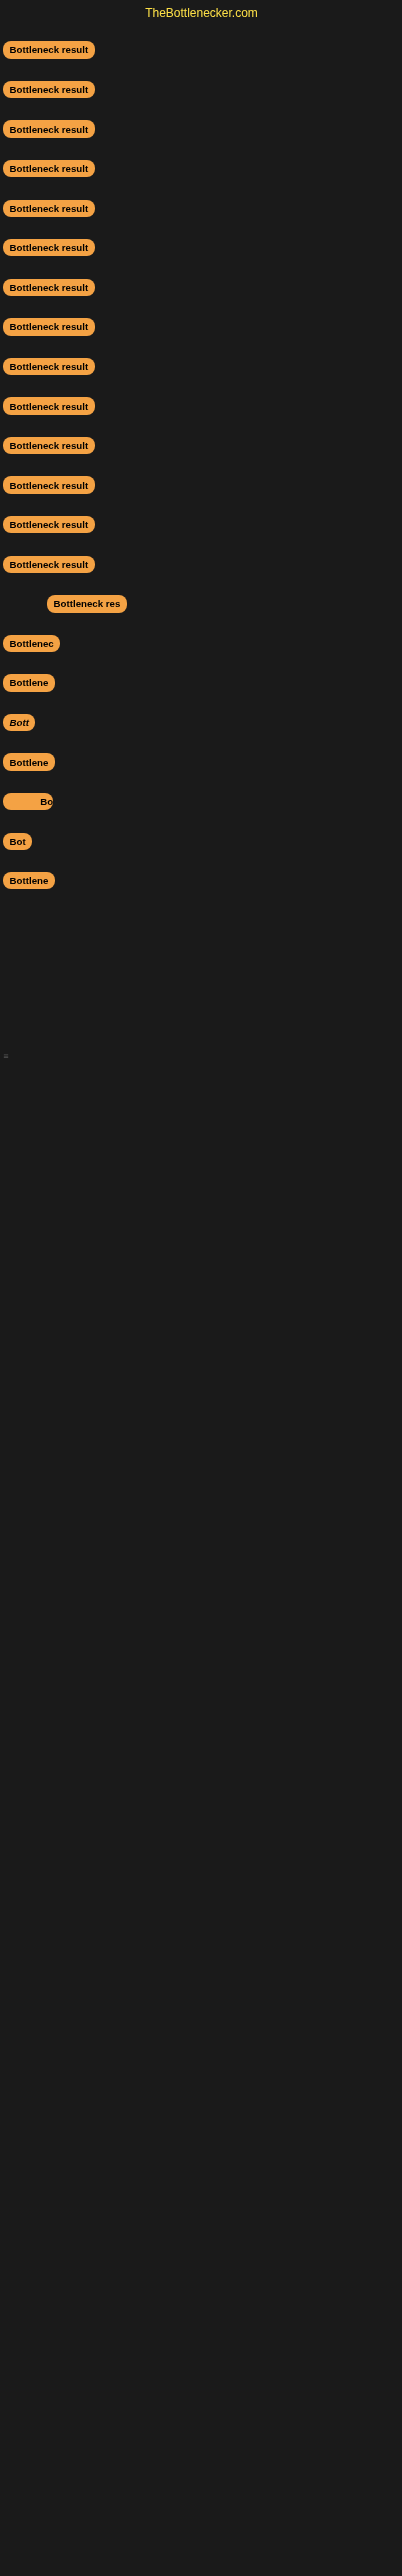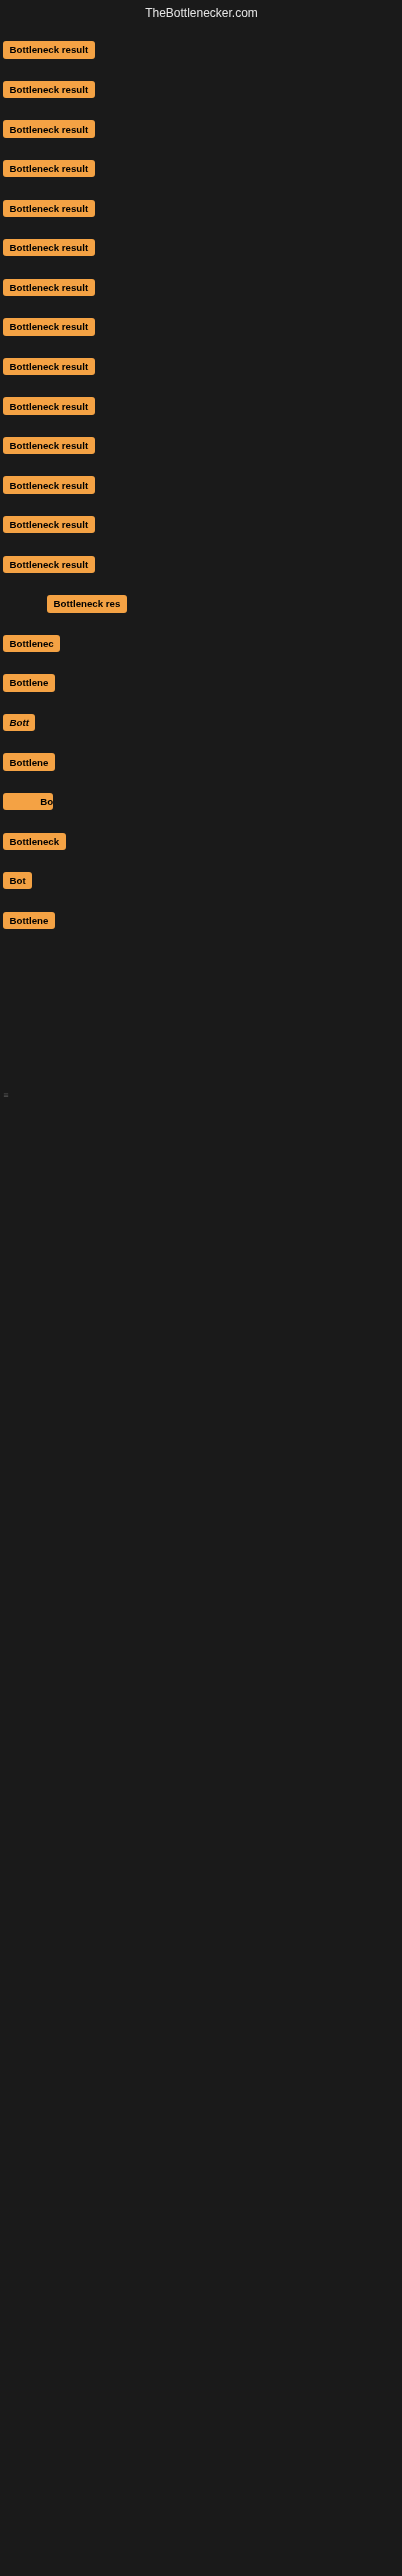--- a/index.html
+++ b/index.html
@@ -12,32 +12,32 @@
       width: 403px;
       min-height: 2576px;
       background-color: #1a1a1a;
       font-family: Arial, sans-serif;
       position: relative;
     }
 
     .site-header {
       text-align: center;
       padding: 6.4px 0 9.7px 0;
-      color: #e5e5e5;
+      color: #fde047;
       font-size: 12px;
       font-weight: normal;
     }
 
     .bottleneck-label {
       background-color: #f4a244;
       color: #000000;
       font-size: 9.7px;
       font-weight: bold;
       padding: 3.2px 6.4px;
-      border-radius: 3px;
+      border-radius: 8px;
       white-space: nowrap;
       display: inline-block;
     }
 
     .items-container {
       padding: 3.2px 0;
     }
 
     .row {
       margin-bottom: 3.2px;
@@ -96,21 +96,20 @@
     <div class="row row-11"><span class="bottleneck-label">Bottleneck result</span></div>
     <div class="row row-12"><span class="bottleneck-label">Bottleneck result</span></div>
     <div class="row row-13"><span class="bottleneck-label">Bottleneck result</span></div>
     <div class="row row-14"><span class="bottleneck-label">Bottleneck result</span></div>
     <div class="row row-15"><span class="bottleneck-label">Bottleneck res</span></div>
     <div class="row row-16"><span class="bottleneck-label">Bottlenec</span></div>
     <div class="row row-18"><span class="bottleneck-label">Bottlene</span></div>
     <div class="row row-19"><span class="bottleneck-label">Bott</span></div>
     <div class="row row-20"><span class="bottleneck-label">Bottlene</span></div>
     <div class="row row-21"><span class="bottleneck-label">Bottlen</span></div>
-    <div class="row row-22"><span class="bottleneck-label">Bottleneck</span></div>
     <div class="row row-23"><span class="bottleneck-label">Bot</span></div>
     <div class="row row-24"><span class="bottleneck-label">Bottlene</span></div>
   </div>
 
 <div class="spacer"></div>
 <div class="spacer"></div>
 <div class="spacer"></div>
 
 <div style="padding-left: 3.2px; color: #555; font-size: 8.9px; padding-bottom: 16px;">≡</div>
 

